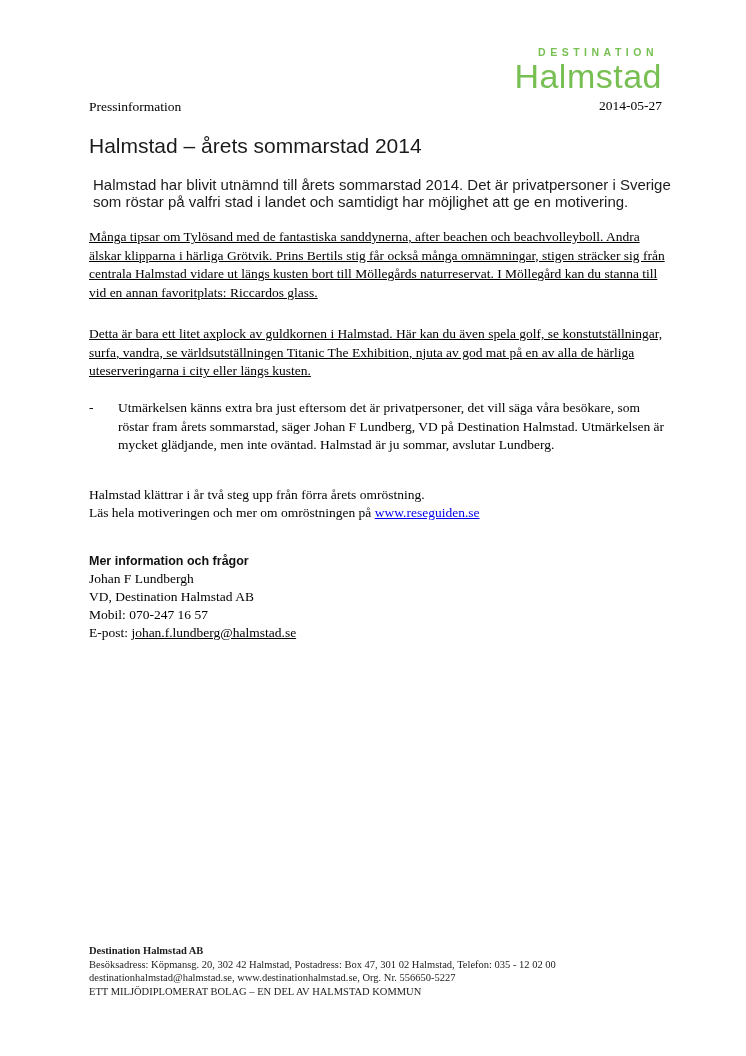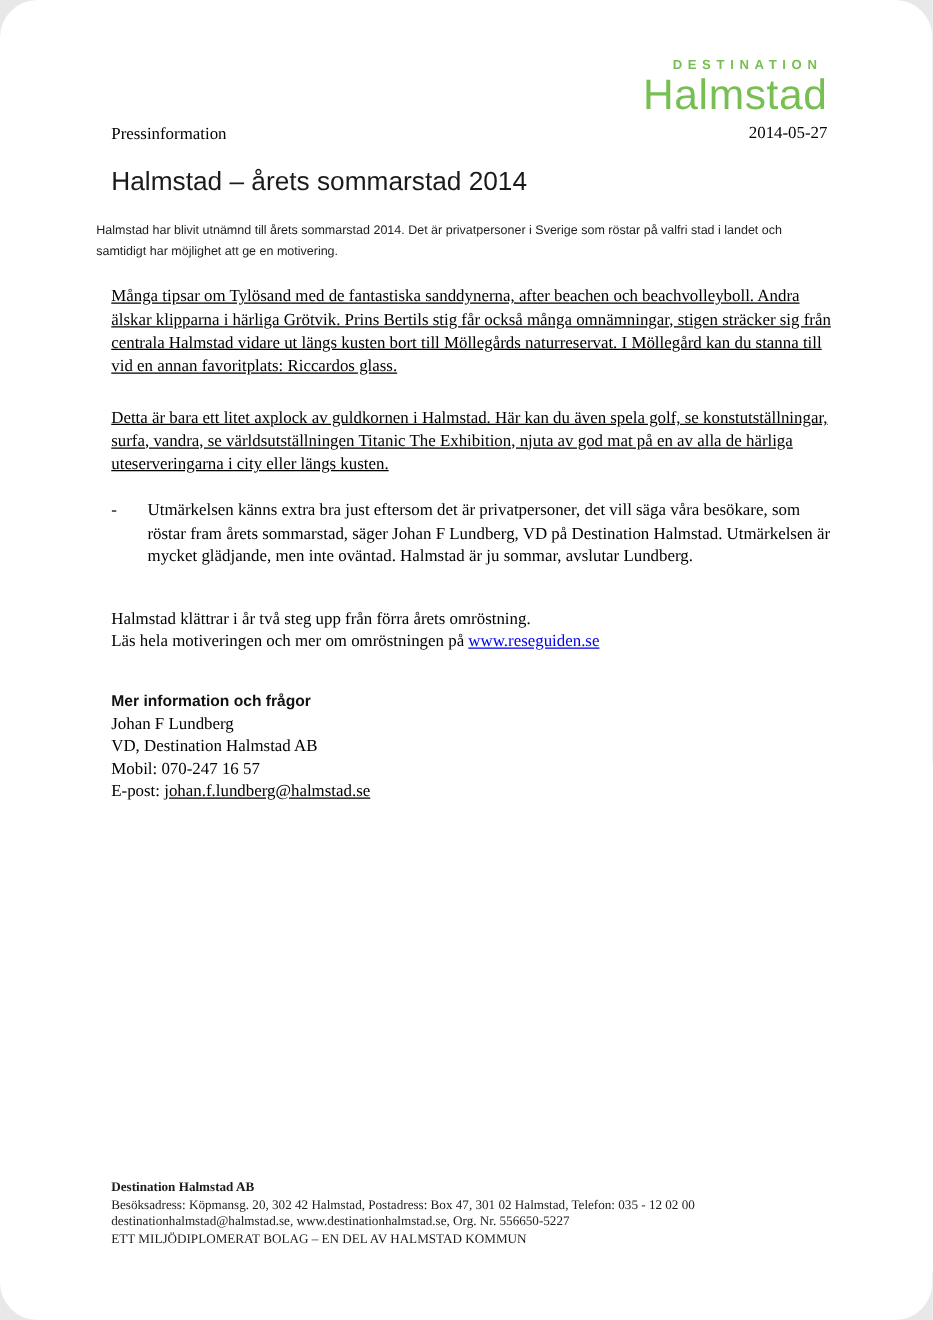--- a/index.html
+++ b/index.html
@@ -5,21 +5,20 @@
   html, body { margin: 0; padding: 0; background: #e8e8e8; }
   .page {
     position: relative;
     width: 746px;
     height: 1056px;
     margin: 0 auto;
     background: #ffffff;
     overflow: hidden;
     font-family: "Liberation Serif", serif;
     color: #000;
-    border-radius: 30px;
   }
   
   .logo-block {
     position: absolute;
     top: 46px;
     right: 84px;
     text-align: right;
   }
   .logo-top {
     font-family: "Liberation Sans", sans-serif;
@@ -55,25 +54,25 @@
     top: 134px;
     font-family: "Liberation Sans", sans-serif;
     font-size: 21px;
     font-weight: normal;
     color: #1a1a1a;
     margin: 0;
   }
   
   .lead {
     position: absolute;
-    left: 77px;
+    left: 93px;
     top: 176px;
     width: 578px;
     font-family: "Liberation Sans", sans-serif;
-    font-size: 10px;
+    font-size: 15px;
     line-height: 17px;
     color: #1c1c1c;
   }
   .para { position: absolute; left: 89px; width: 582px; font-size: 13.5px; line-height: 18.5px; text-decoration: underline; }
   .para-2 { top: 228px; }
   .para-3 { top: 325px; }
   .quote-item {
     position: absolute;
     left: 89px;
     top: 399px;
@@ -156,21 +155,21 @@
     <div class="quote-text">Utmärkelsen känns extra bra just eftersom det är privatpersoner, det vill säga våra besökare, som röstar fram årets sommarstad, säger Johan F Lundberg, VD på Destination Halmstad. Utmärkelsen är mycket glädjande, men inte oväntad. Halmstad är ju sommar, avslutar Lundberg.</div>
   </div>
 
   <div class="closing">
     <div>Halmstad klättrar i år två steg upp från förra årets omröstning.</div>
     <div><span>Läs hela motiveringen och mer om omröstningen på </span><a class="web-link">www.reseguiden.se</a></div>
   </div>
 
   <div class="contact">
     <div class="contact-heading">Mer information och frågor</div>
-    <div>Johan F Lundberg</div>
+    <div>Johan F Lundbergh</div>
     <div>VD, Destination Halmstad AB</div>
     <div>Mobil: 070-247 16 57</div>
     <div><span>E-post: </span><a class="email-link">johan.f.lundberg@halmstad.se</a></div>
   </div>
 
   <div class="footer">
     <div class="footer-company">Destination Halmstad AB</div>
     <div>Besöksadress: Köpmansg. 20, 302 42 Halmstad, Postadress: Box 47, 301 02 Halmstad, Telefon: 035 - 12 02 00</div>
     <div>destinationhalmstad@halmstad.se, www.destinationhalmstad.se, Org. Nr. 556650-5227</div>
     <div>ETT MILJÖDIPLOMERAT BOLAG – EN DEL AV HALMSTAD KOMMUN</div>

